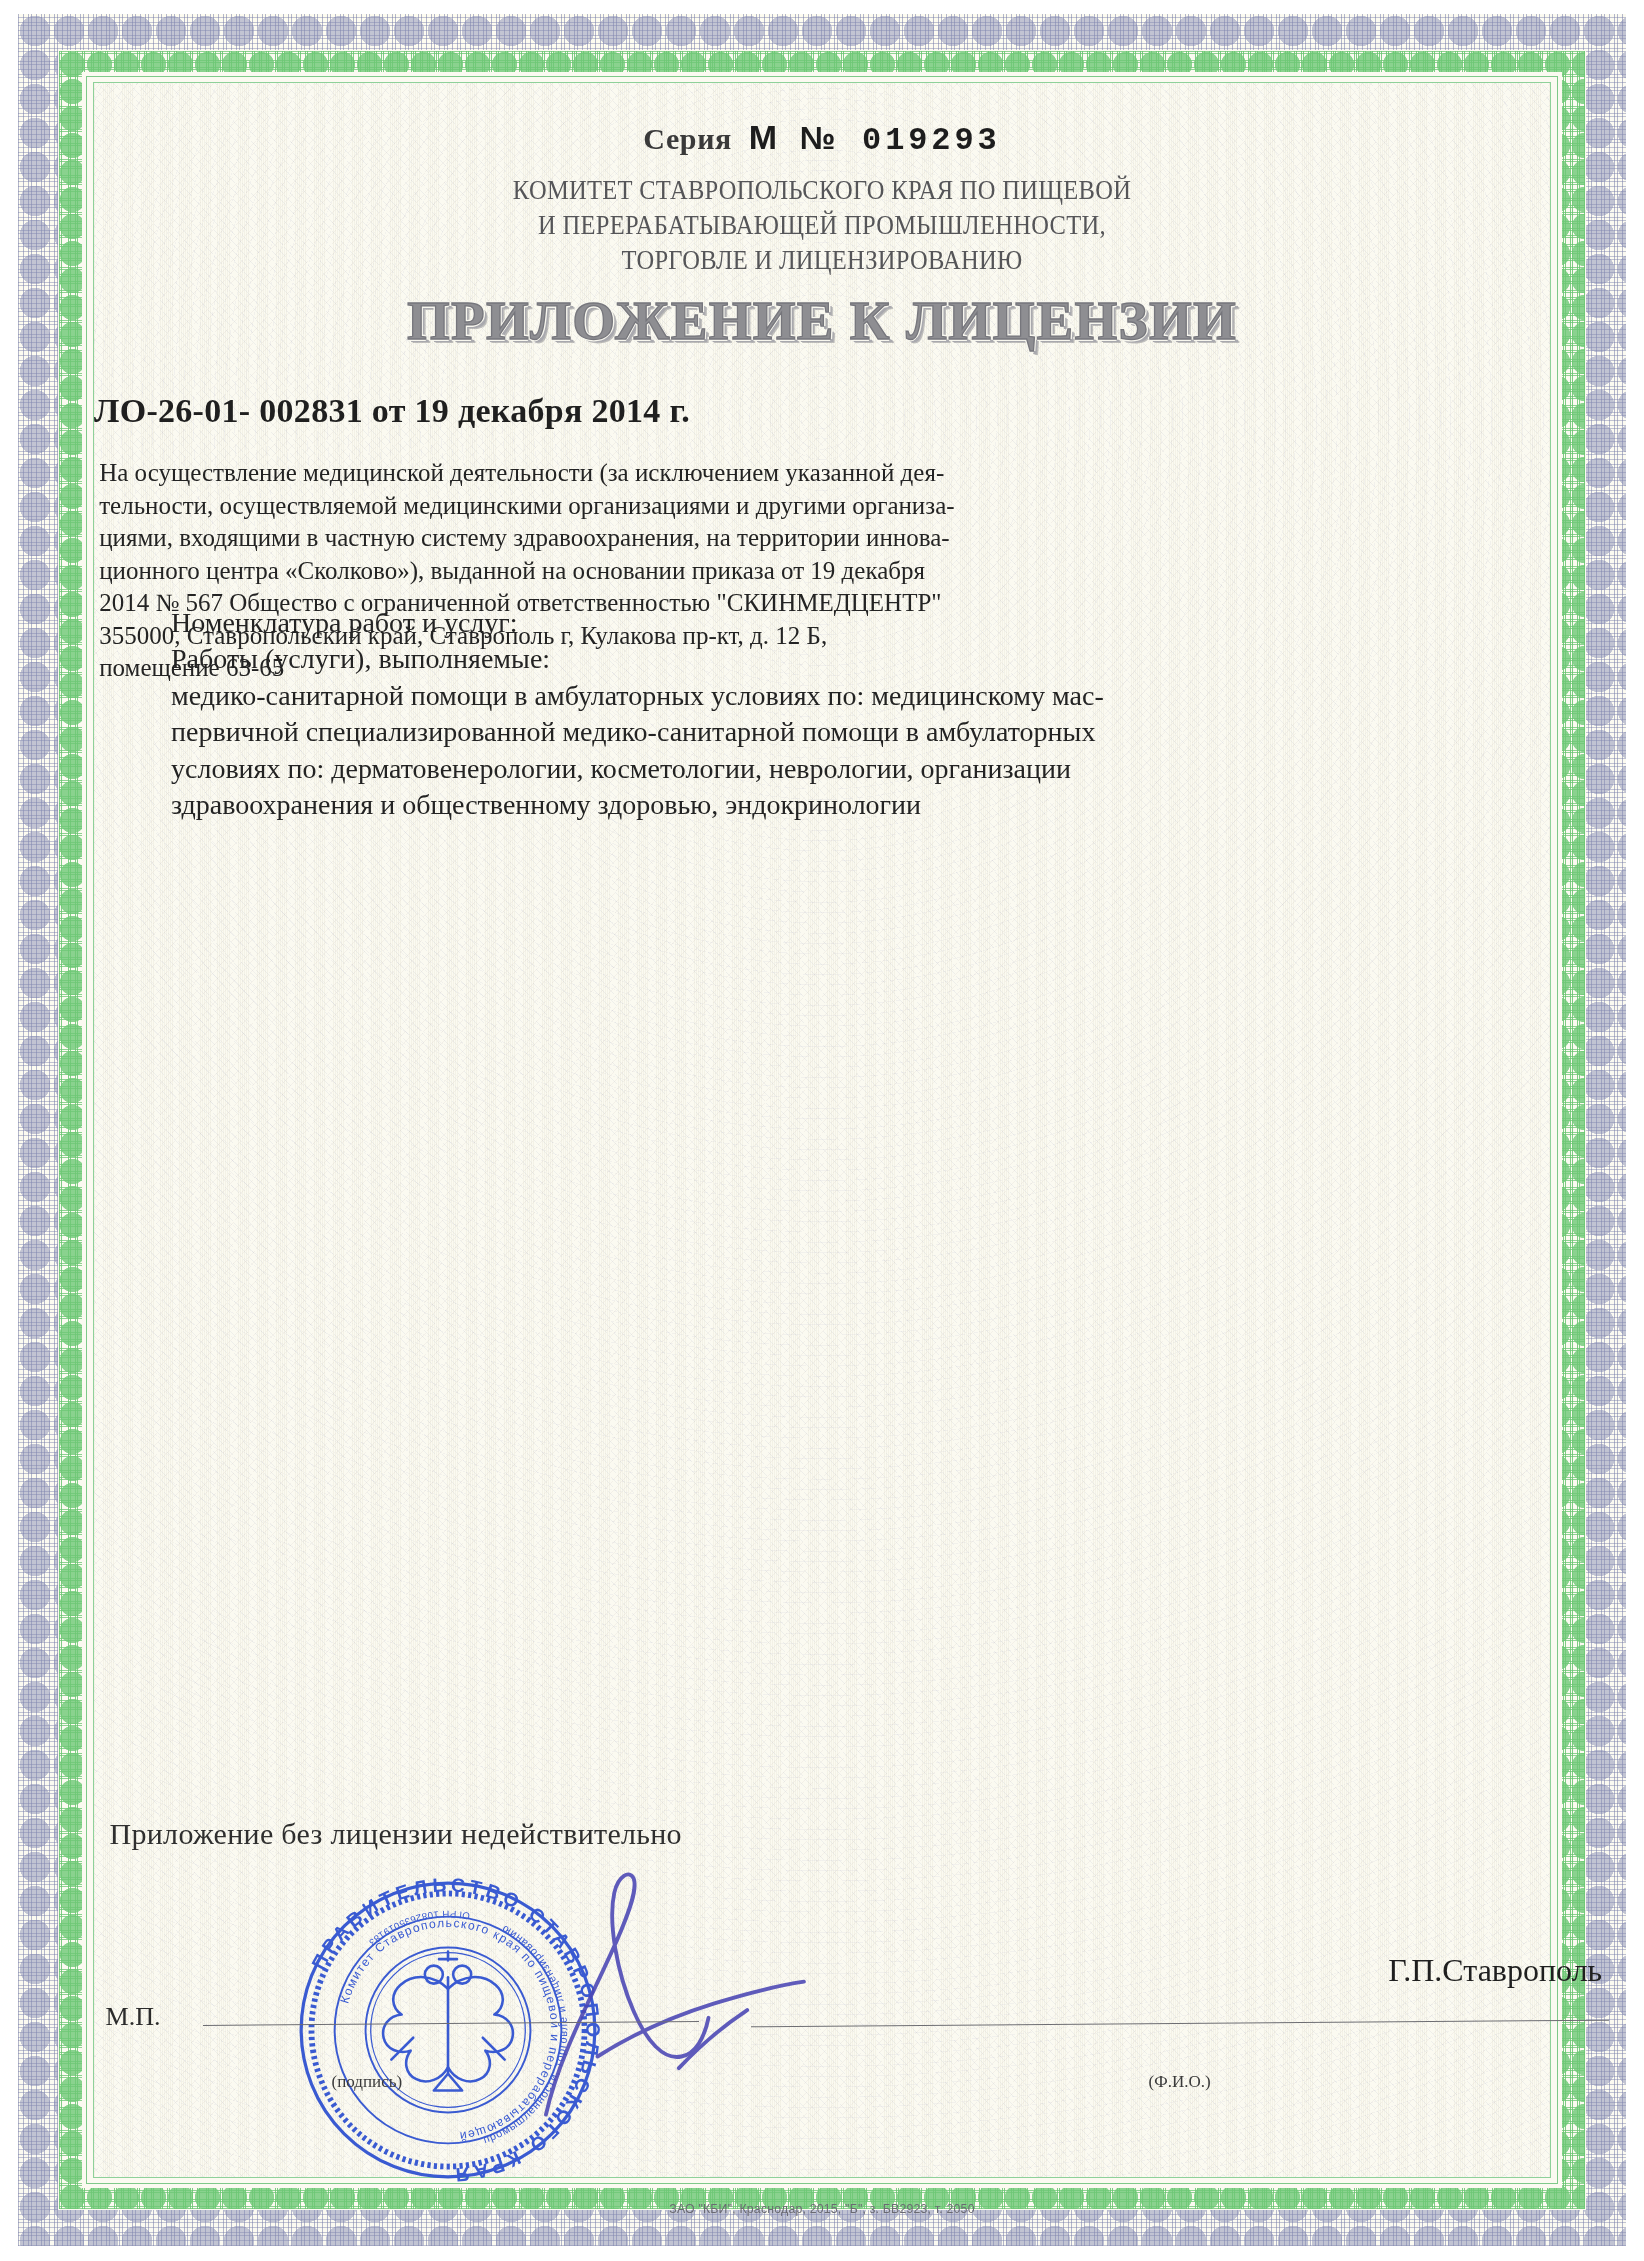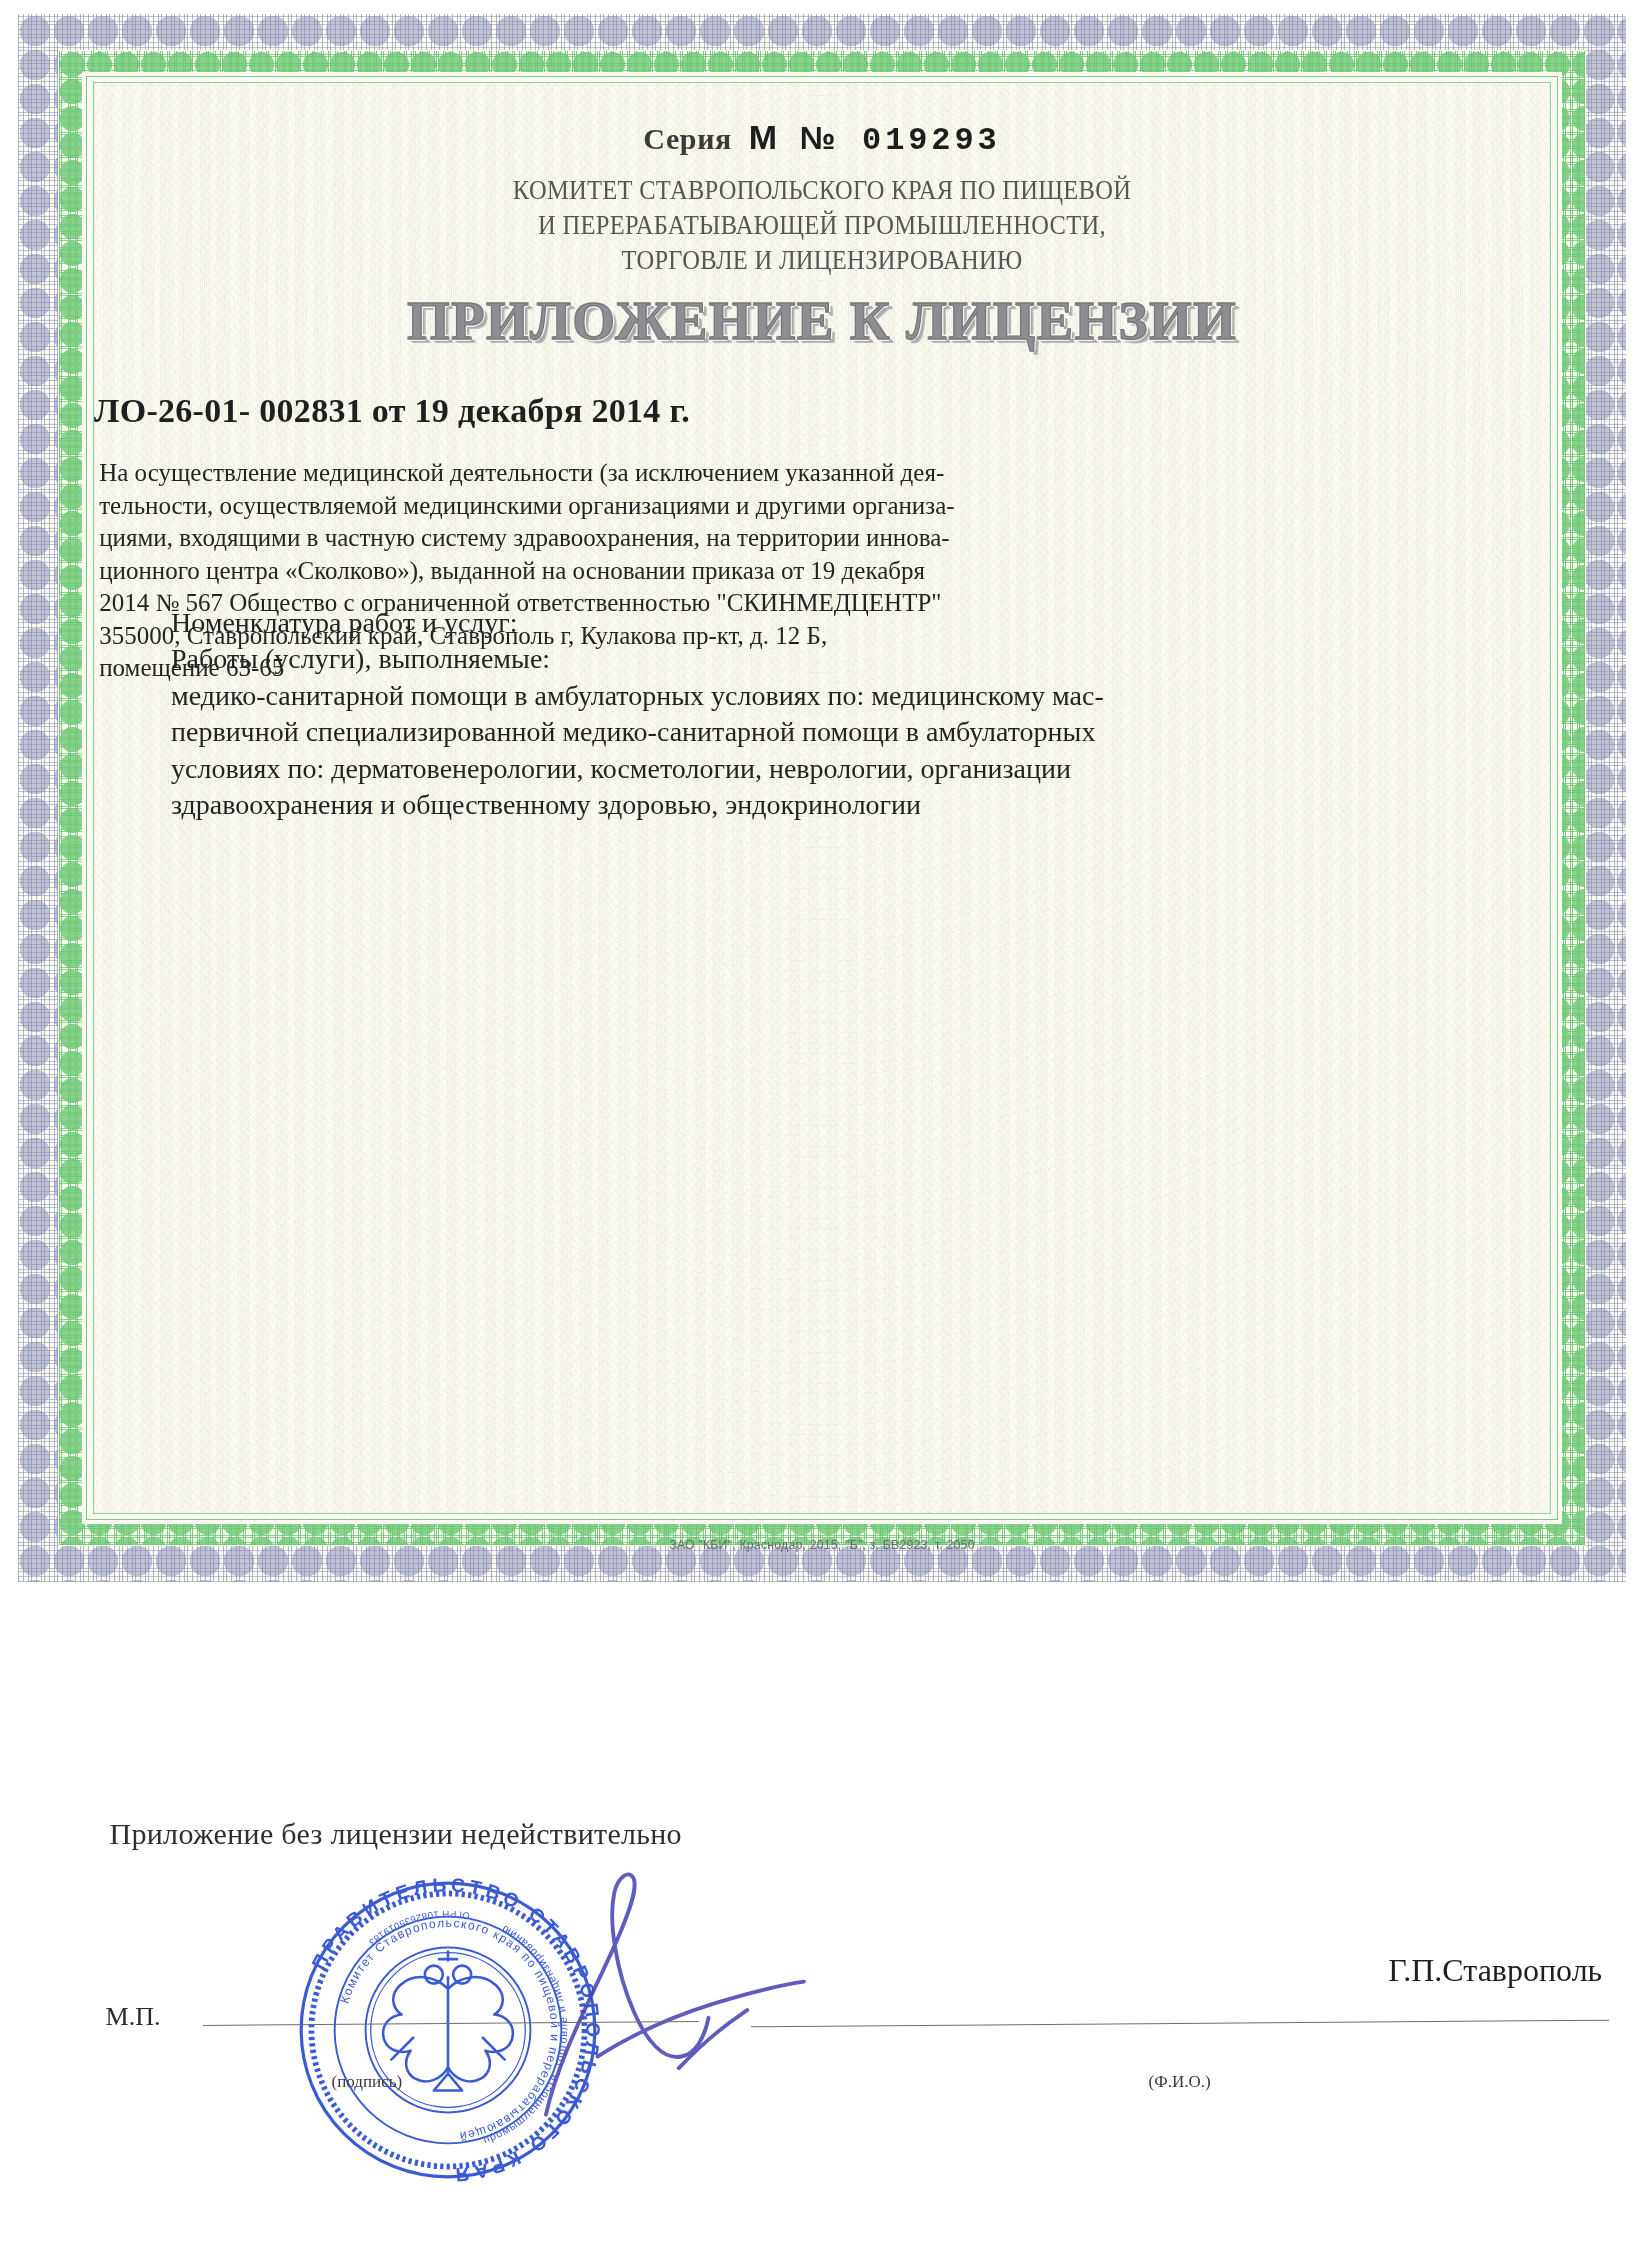--- a/index.html
+++ b/index.html
@@ -17,21 +17,21 @@
   }
 
   
   #page-margin{
     position:absolute;left:0;top:0;right:0;bottom:0;
     background:#ffffff;
   }
 
   
   #blank{
-    position:absolute;left:18px;top:14px;width:1608px;height:1568px;
+    position:absolute;left:18px;top:14px;width:1608px;height:2232px;
     background:
       radial-gradient(ellipse at 30% 20%, rgba(255,253,240,.9) 0%, rgba(252,251,243,0) 60%),
       #fbfaf1;
   }
 
   
   .guilloche-outer{
     position:absolute;left:0;top:0;right:0;bottom:0;
     background-image:
       repeating-linear-gradient(90deg,

